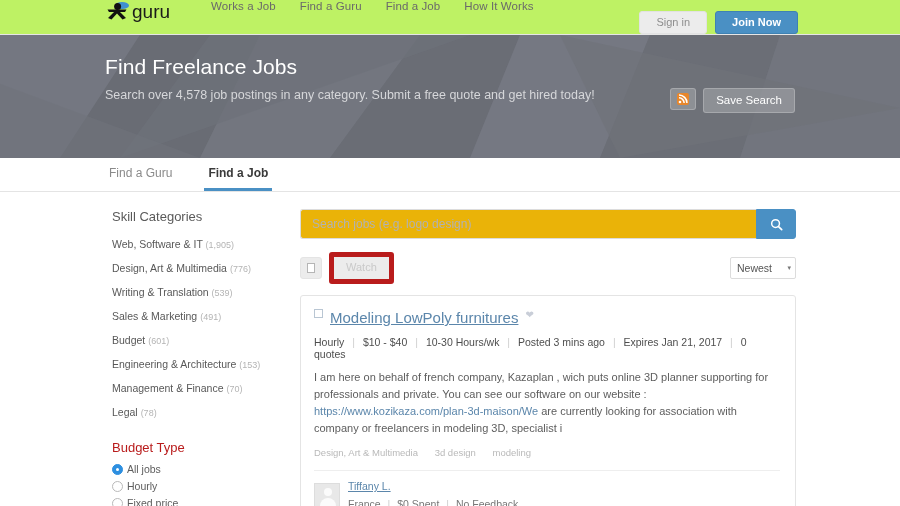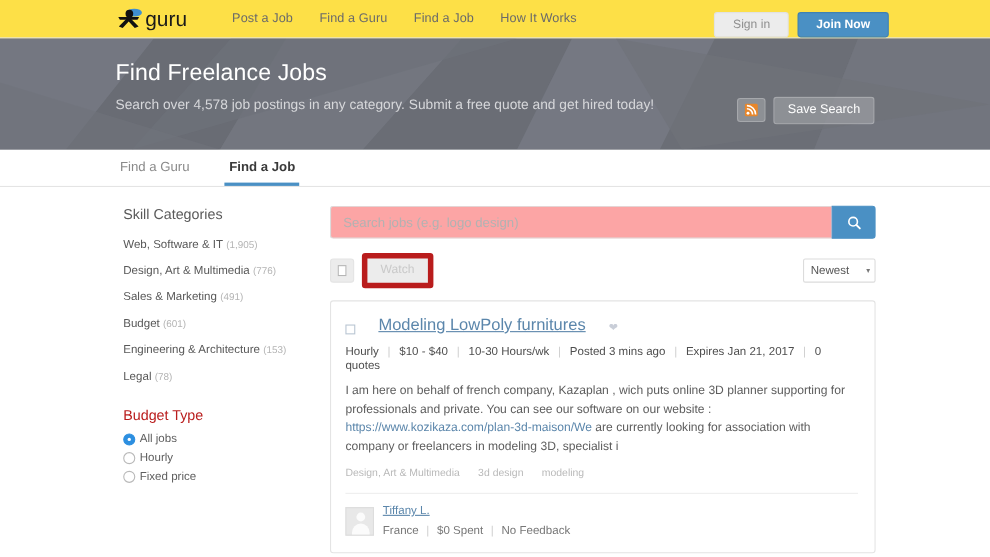--- a/index.html
+++ b/index.html
@@ -9,74 +9,74 @@
     font-family: "Liberation Sans", sans-serif;
     background: #ffffff;
     color: #4a4a4a;
     overflow: hidden;
     position: relative;
   }
 
   
   .topbar {
     height: 35px;
-    background: #fde047;
+    background: #bef264;
     border-bottom: 1px solid #e6e6e6;
     display: flex;
-    align-items: center;
+    align-items: flex-start;
     padding: 0 105px;
     position: relative;
   }
   .logo { display: flex; align-items: center; margin-right: 22px; }
   .logo svg { display: block; }
   .nav { display: flex; align-items: center; gap: 24px; }
   .nav-item {
     font-size: 11.5px;
     color: #6a6a6a;
     text-decoration: none;
     white-space: nowrap;
     letter-spacing: .1px;
   }
   .topbar-right {
     position: absolute;
-    right: 92px; top: 0; height: 44px;
+    right: 102px; top: 0; height: 44px;
     display: flex; align-items: center; gap: 8px;
   }
   .btn-signin {
     font-size: 11px; color: #8e8e8e;
     background: #ececec; border: 1px solid #e2e2e2;
     border-radius: 3px; padding: 5px 16px; line-height: 1;
   }
   .btn-join {
     font-size: 11px; color: #ffffff;
     background: #4a90c4; border: 1px solid #3f81b2;
     border-radius: 3px; padding: 5px 16px; line-height: 1;
     font-weight: bold;
   }
 
   
   .hero {
-    height: 101px;
+    height: 123px;
     background: #6d7078;
     position: relative;
     overflow: hidden;
   }
   .hero-poly { position: absolute; inset: 0; width: 100%; height: 100%; }
   .hero-inner {
     position: relative; z-index: 2;
     padding: 20px 105px 0 105px;
   }
   .hero-title {
     font-size: 21px; color: #ffffff; font-weight: normal;
     margin: 0 0 9px 0; letter-spacing: .1px;
   }
   .hero-sub { font-size: 12.5px; color: #d6d7da; margin: 0; }
   .hero-actions {
     position: absolute; right: 105px; top: 53px;
-    z-index: 3; display: flex; align-items: center; gap: 7px;
+    z-index: 3; display: flex; align-items: flex-start; gap: 7px;
   }
   .btn-rss {
     width: 26px; height: 22px;
     background: rgba(255,255,255,.22);
     border: 1px solid rgba(255,255,255,.22);
     border-radius: 3px;
     display: flex; align-items: center; justify-content: center;
   }
   .btn-save {
     font-size: 11.5px; color: #ffffff;
@@ -128,21 +128,21 @@
   .radio-label { font-size: 10.5px; color: #5e5e5e; }
 
   .content { flex: 1; padding-top: 17px; padding-left: 10px; }
 
   
   .searchbar { display: flex; height: 30px; margin-bottom: 18px; }
   .search-input {
     flex: 1; border: 1px solid #dcdcdc; border-right: none;
     border-radius: 3px 0 0 3px; padding: 12px 11px;
     font-size: 12px; color: #444; font-family: inherit;
-    background: #fca5a5; outline: none;
+    background: #eab308; outline: none;
   }
   .search-input::placeholder { color: #b2b2b2; }
   .search-btn {
     width: 40px; background: #4a90c4; border: 1px solid #4a90c4;
     border-radius: 0 3px 3px 0;
     display: flex; align-items: center; justify-content: center;
   }
 
   
   .toolbar { display: flex; align-items: center; margin-bottom: 16px; position: relative; height: 22px; }
@@ -163,21 +163,21 @@
     font-size: 10.5px; color: #555; padding: 0 4px 0 6px;
     display: flex; align-items: center; justify-content: space-between;
   }
   .caret { font-size: 7px; color: #777; }
 
   
   .card {
     border: 1px solid #e4e4e4; border-radius: 3px; background: #fff;
     padding: 13px 15px 12px 13px; margin-bottom: 14px;
   }
-  .job-title-row { display: flex; align-items: flex-end; margin-bottom: 10px; gap: 14px; }
+  .job-title-row { display: flex; align-items: flex-start; margin-bottom: 10px; }
   .job-chk { width: 9px; height: 9px; border: 1px solid #b9c6d3; background:#fff; margin-right: 7px; flex: none; }
   .job-title { font-size: 15px; color: #5b86ab; }
   .heart { margin-left: 7px; color: #c9ced8; font-size: 10px; }
   .meta { font-size: 10.5px; color: #4e4e4e; margin-bottom: 9px; }
   .meta .sep { color: #cfcfcf; margin: 0 5px; }
   .desc { font-size: 11px; color: #5d5d5d; line-height: 1.55; margin-bottom: 10px; }
   .desc a { color: #5b86ab; text-decoration: none; }
   .tags { font-size: 9.5px; color: #b9b9b9; margin-bottom: 12px; }
   .tags span { margin-right: 14px; }
   .poster { display: flex; align-items: center; padding-top: 9px; border-top: 1px solid #eee; }
@@ -204,21 +204,21 @@
   <div class="logo">
     <svg width="84" height="22" viewBox="0 0 84 22" aria-hidden="true">
       <ellipse cx="17" cy="5.5" rx="7" ry="3.6" fill="#3f8fd0"></ellipse>
       <circle cx="12.6" cy="6.4" r="3.5" fill="#111"></circle>
       <path d="M3 18 L12 9 L21 18 L17.5 19.5 L12 13.5 L6.5 19.5 Z" fill="#111"></path>
       <path d="M2.5 9.5 L21.5 9.5 L20 12 L4 12 Z" fill="#111"></path>
       <text x="27" y="18" font-family="Liberation Sans, sans-serif" font-size="19" fill="#1a1a1a">guru</text>
     </svg>
   </div>
   <div class="nav">
-    <a class="nav-item" href="#">Post a Job</a>
+    <a class="nav-item" href="#">Works a Job</a>
     <a class="nav-item" href="#">Find a Guru</a>
     <a class="nav-item" href="#">Find a Job</a>
     <a class="nav-item" href="#">How It Works</a>
   </div>
   <div class="topbar-right">
     <button class="btn-signin">Sign in</button>
     <button class="btn-join">Join Now</button>
   </div>
 </div>
 
@@ -264,30 +264,38 @@
 
     <div class="cat">
       <span>Web, Software &amp; IT</span>
       <span class="cnt">(1,905)</span>
     </div>
     <div class="cat">
       <span>Design, Art &amp; Multimedia</span>
       <span class="cnt">(776)</span>
     </div>
     <div class="cat">
+      <span>Writing &amp; Translation</span>
+      <span class="cnt">(539)</span>
+    </div>
+    <div class="cat">
       <span>Sales &amp; Marketing</span>
       <span class="cnt">(491)</span>
     </div>
     <div class="cat">
       <span>Budget</span>
       <span class="cnt">(601)</span>
     </div>
     <div class="cat">
       <span>Engineering &amp; Architecture</span>
       <span class="cnt">(153)</span>
+    </div>
+    <div class="cat">
+      <span>Management &amp; Finance</span>
+      <span class="cnt">(70)</span>
     </div>
     <div class="cat">
       <span>Legal</span>
       <span class="cnt">(78)</span>
     </div>
 
     <h2 class="side-head2">Budget Type</h2>
 
     <div class="radio-row">
       <span class="radio on"></span>

